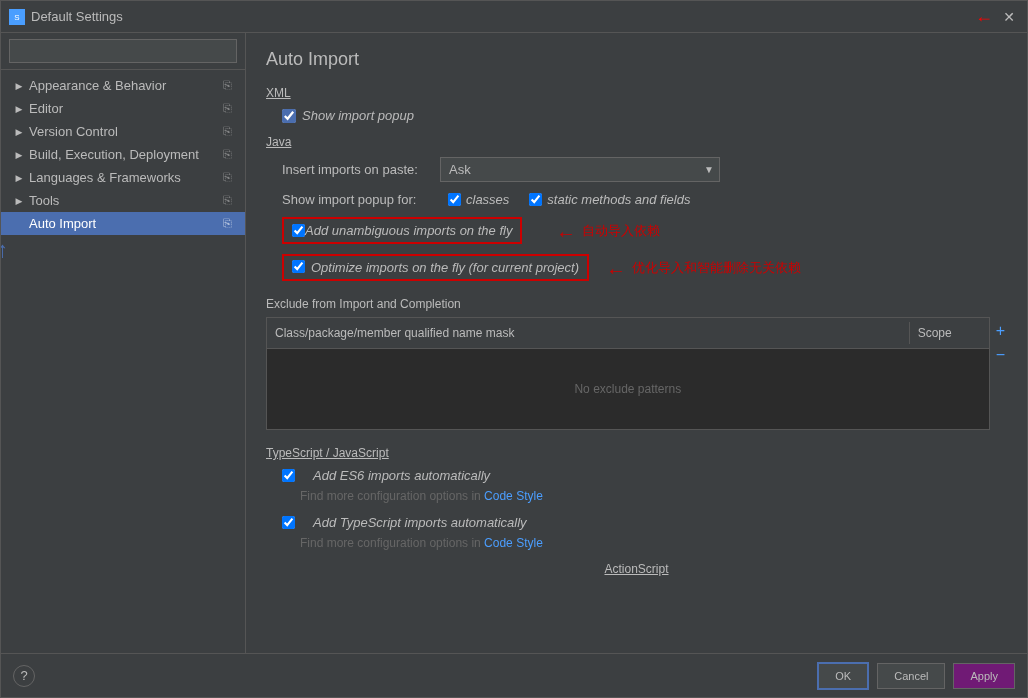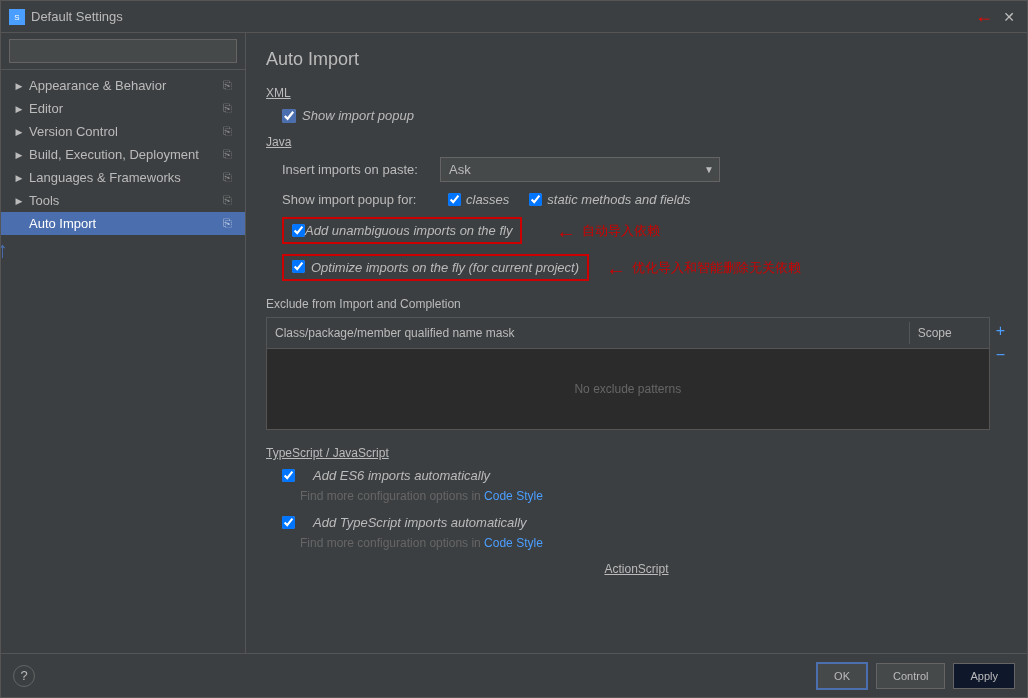--- a/index.html
+++ b/index.html
@@ -391,21 +391,21 @@
       cursor: pointer;
       font-size: 11px;
     }
 
     .btn-ok {
       border: 2px solid #4b6eaf;
       background: #45494a;
     }
 
     .btn-apply {
-      background: #0f172a;
+      background: #701a75;
     }
   </style>
 </head>
 <body>
 
 <div class="window">
 
   <div class="titlebar">
     <div class="titlebar-icon">
       <svg width="12" height="12" viewBox="0 0 12 12">
@@ -573,17 +573,17 @@
       </div>
     </div>
   </div>
 
   <div class="footer">
     <div class="footer-left">
       <button class="help-btn">?</button>
     </div>
     <div class="footer-right">
       <button class="btn btn-ok">OK</button>
-      <button class="btn">Control</button>
+      <button class="btn">Cancel</button>
       <button class="btn btn-apply">Apply</button>
     </div>
   </div>
 </div>
 
 </body></html>

